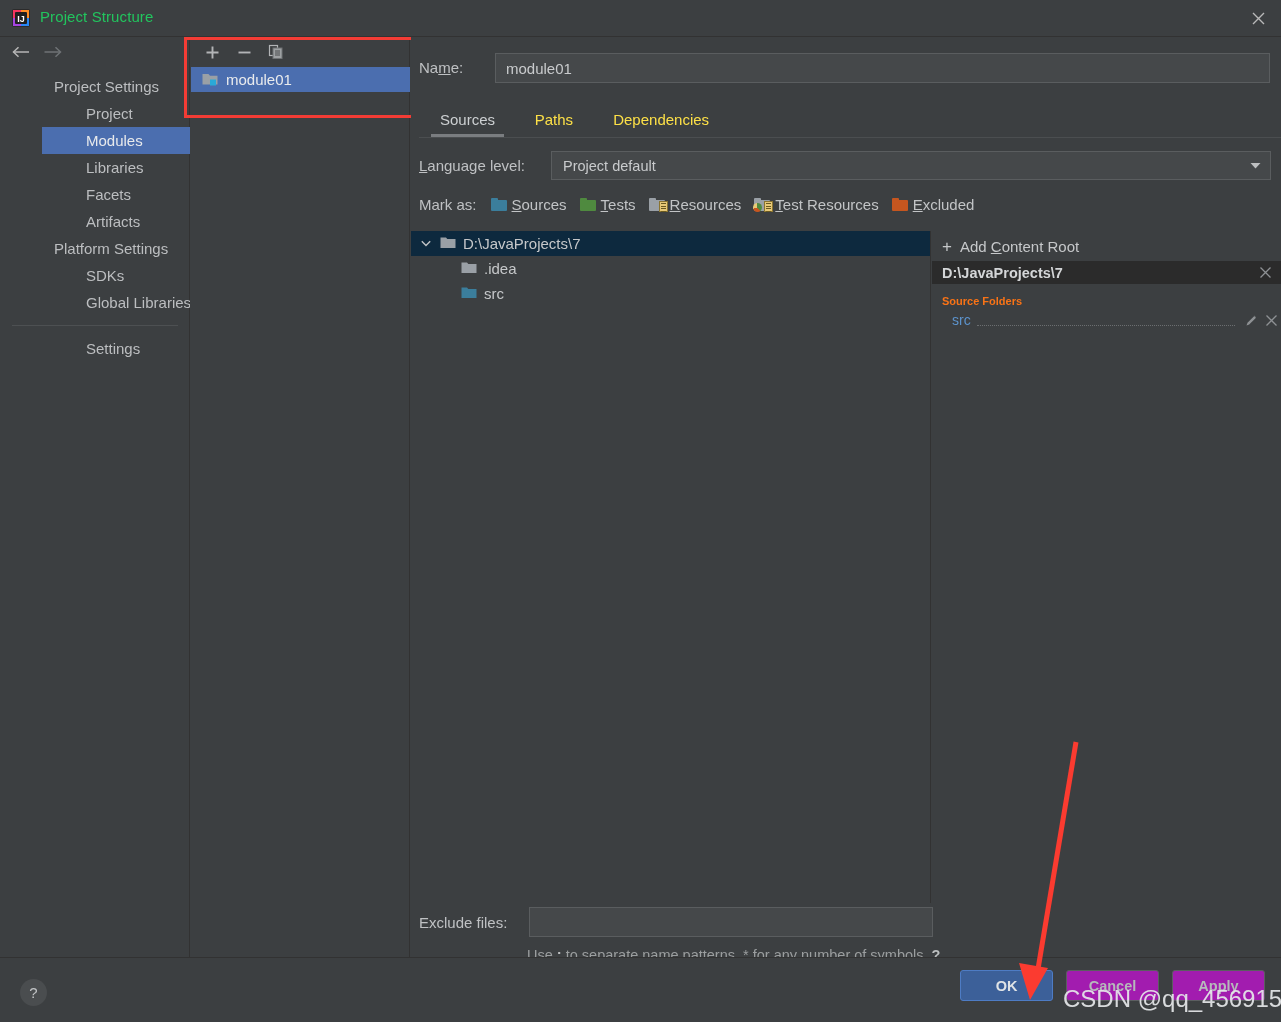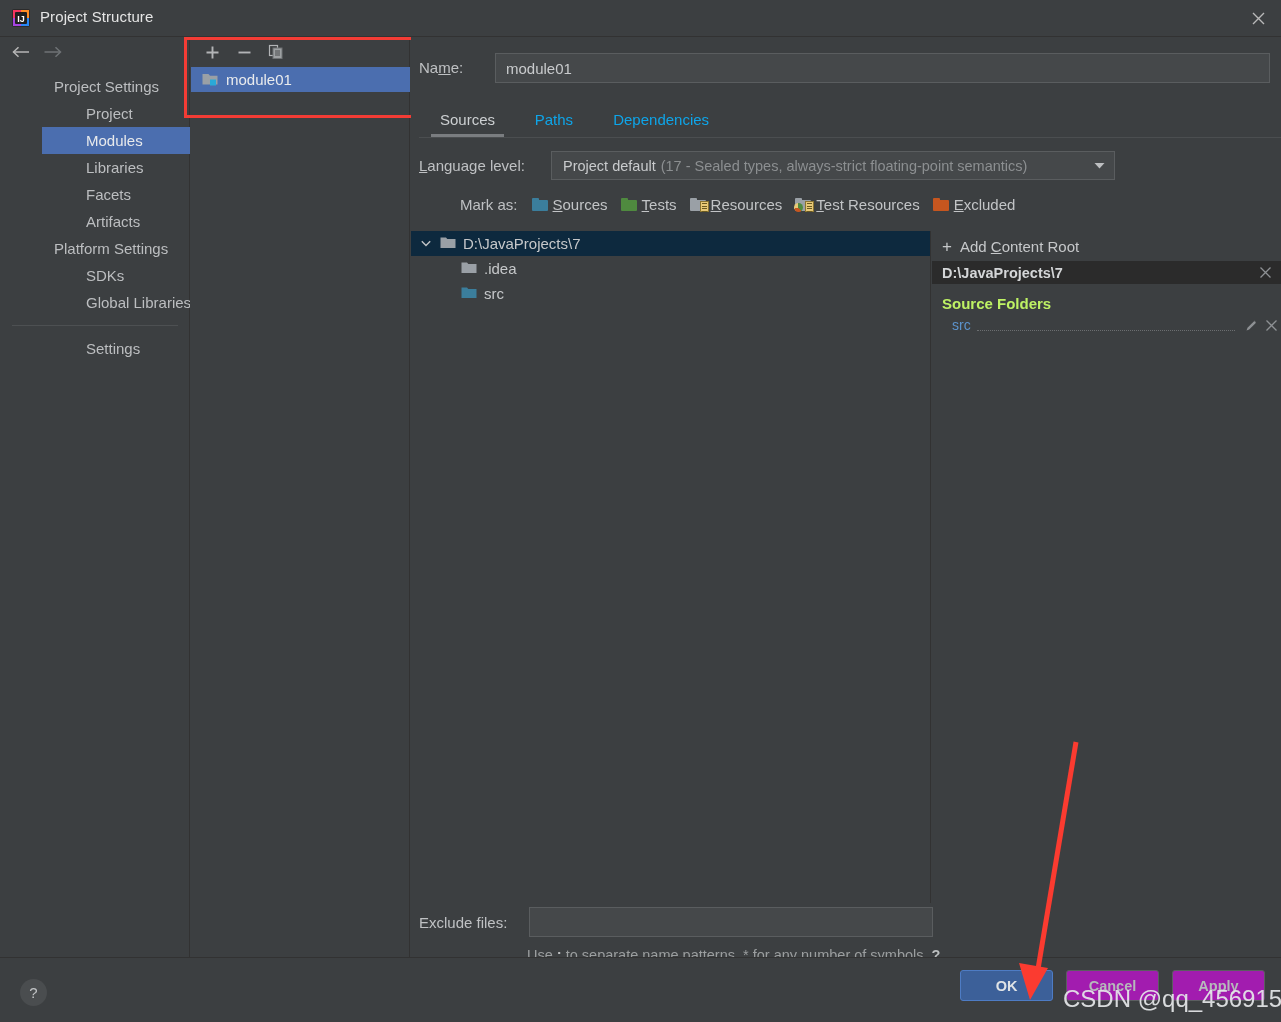--- a/index.html
+++ b/index.html
@@ -23,21 +23,21 @@
   .titlebar {
     position: absolute; left: 0; top: 0; width: 1281px; height: 37px;
     background: #3c3f41;
     border-bottom: 1px solid #323232;
   }
   .titlebar-icon {
     position: absolute; left: 12px; top: 9px; width: 18px; height: 18px;
   }
   .titlebar-title {
     position: absolute; left: 40px; top: 8px;
-    font-size: 15px; color: #e5e5e5; letter-spacing: .1px;
+    font-size: 15px; color: #22c55e; letter-spacing: .1px;
   }
   .titlebar-close {
     position: absolute; right: 0px; top: 0px; width: 46px; height: 36px;
     display: flex; align-items: center; justify-content: center;
     color: #b9b9b9;
   }
   .titlebar-close svg { display: block; }
 
   
   .sidebar {
@@ -114,46 +114,46 @@
     padding: 0 10px; font-family: "Liberation Sans", sans-serif;
     outline: none;
   }
 
   .tabs {
     position: absolute; left: 8px; top: 67px; width: 862px; height: 34px;
     border-bottom: 1px solid #4b4e50;
   }
   .tab {
     position: absolute; top: 0; height: 33px; line-height: 31px;
-    font-size: 15px; color: #0ea5e9;
+    font-size: 15px; color: #fde047;
     padding: 0 9px;
   }
   .tab.active { color: #cdd0d2; border-bottom: 3px solid #7a7d80; }
 
   .langrow { position: absolute; left: 8px; top: 114px; width: 860px; height: 30px; }
   .langlabel { position: absolute; left: 0; top: 6px; font-size: 15px; color: #bfc1c3; }
   .combo {
-    position: absolute; left: 132px; top: 0; width: 564px; height: 29px;
+    position: absolute; left: 132px; top: 0; width: 720px; height: 29px;
     background: #45484a; border: 1px solid #5a5d5f;
     display: flex; align-items: center; padding: 0 6px 0 11px;
   }
   .combo-main { font-size: 14.5px; color: #c9cbcd; }
   .combo-sub  { font-size: 14.5px; color: #8c8f91; margin-left: 5px; }
   .combo-arrow {
     margin-left: auto; width: 18px; height: 18px;
     display: flex; align-items: center; justify-content: center;
     color: #bdbfc1;
   }
 
   .markrow {
     position: absolute; left: 8px; top: 155px; height: 24px;
     display: flex; align-items: center; gap: 0px;
     font-size: 15px; color: #bfc1c3;
   }
-  .marklabel { margin-right: 14px; margin-left: 41px; }
+  .marklabel { margin-right: 14px; }
   .markitem { display: flex; align-items: center; gap: 5px; margin-right: 13px; }
   .markitem span.lbl { font-size: 15px; color: #c2c4c6; }
   .markitem span.lbl u { text-decoration: underline; }
 
   
   .fold { width: 16px; height: 13px; position: relative; display: inline-block; }
   .fold .tab-t {
     position: absolute; left: 0; top: 0; width: 7px; height: 3px;
     border-radius: 1px 1px 0 0;
   }
@@ -213,21 +213,21 @@
     height: 23px; padding-left: 10px;
     background: #2b2b2b;
     font-size: 14.5px; font-weight: bold; color: #d4d6d8;
   }
   .rootheader .x {
     margin-left: auto; margin-right: 9px;
     color: #8e9194; display: flex; align-items: center;
   }
   .srcheader {
     padding: 11px 0 2px 10px;
-    font-size: 15px; font-weight: bold; color: #bef264;
+    font-size: 11px; font-weight: bold; color: #f97316;
   }
   .srcrow {
     display: flex; align-items: center;
     height: 22px; padding-left: 20px;
   }
   .srcrow .nm { font-size: 14px; color: #5c93cc; }
   .srcrow .dots {
     flex: 1; margin: 0 6px;
     border-bottom: 1px dotted #6b6e70;
     height: 11px;
@@ -392,21 +392,20 @@
     <div class="tabs" id="editor-tabs">
         <div class="tab active" style="left: 12px;"><span>Sources</span></div>
         <div class="tab" style="left: 106.7px;"><span>Paths</span></div>
         <div class="tab" style="left: 185.2px;"><span>Dependencies</span></div>
       </div>
 
     <div class="langrow">
       <div class="langlabel"><u>L</u><span>anguage level:</span></div>
       <div class="combo">
         <span class="combo-main">Project default</span>
-        <span class="combo-sub">(17 - Sealed types, always-strict floating-point semantics)</span>
         <span class="combo-arrow">
           <svg width="11" height="8" viewBox="0 0 11 8">
               <path d="M0.5 1 L5.5 6.5 L10.5 1 Z" fill="#bdbfc1"></path>
             </svg>
         </span>
       </div>
     </div>
 
     <div class="markrow">
       <span class="marklabel">Mark as:</span>

